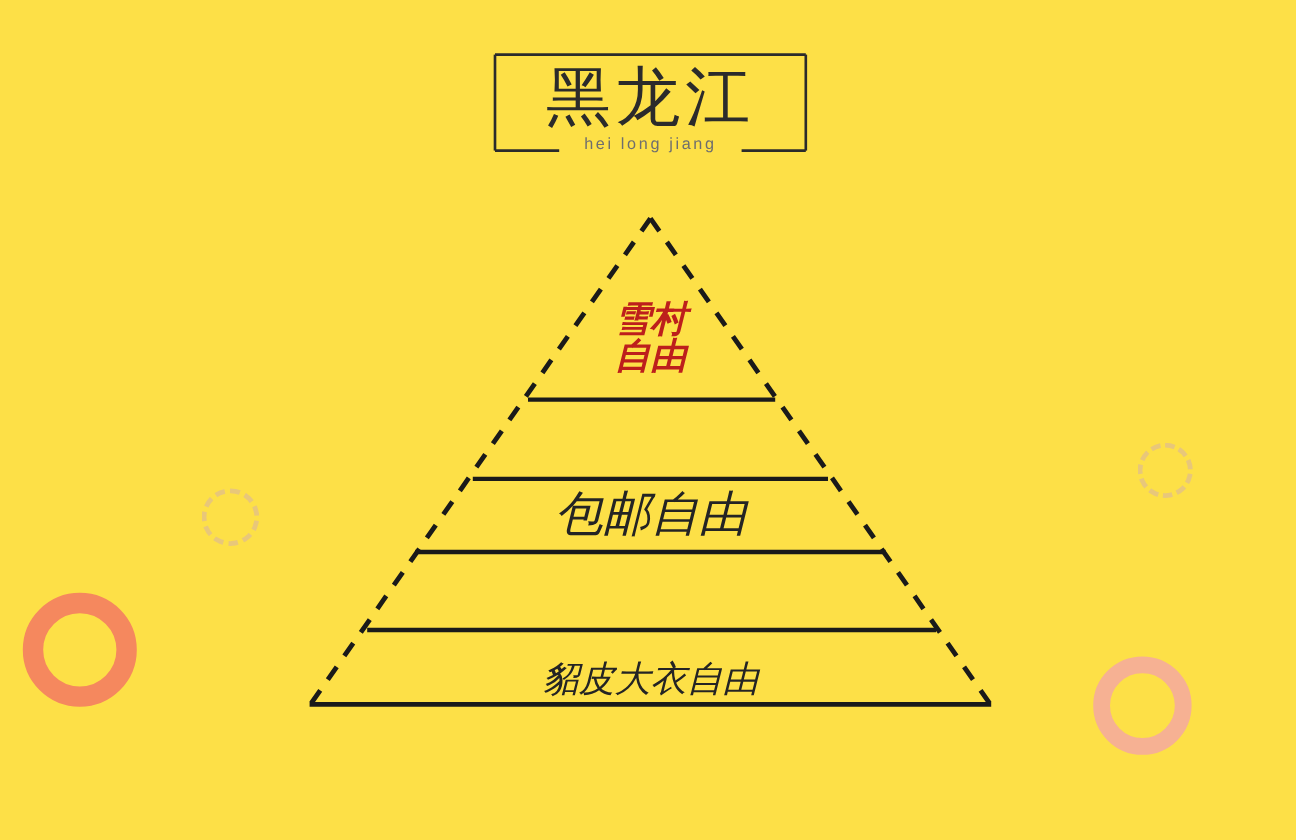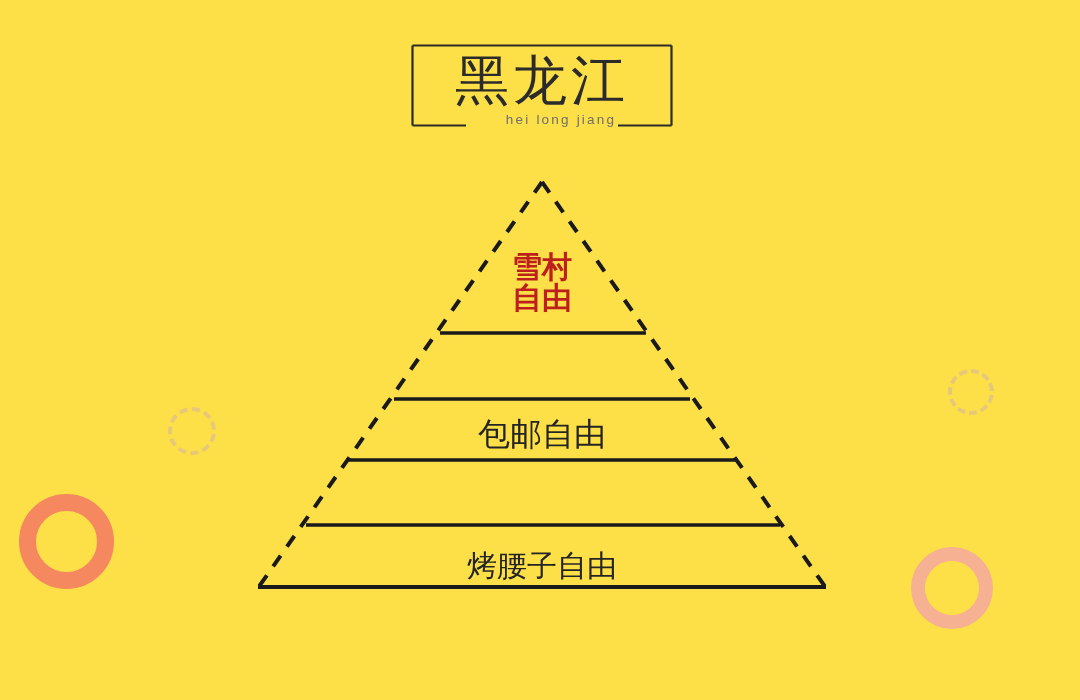--- a/index.html
+++ b/index.html
@@ -56,31 +56,31 @@
     position: absolute;
     left: 0;
     top: 68px;
     width: 262px;
     text-align: center;
     font-size: 13.5px;
     letter-spacing: 2.2px;
     color: #6e6e6e;
     font-family: "Liberation Sans", sans-serif;
     white-space: nowrap;
-    padding-left: 19px;
   }
 
   
   .pyramid {
     position: absolute;
     left: 0;
     top: 0;
     width: 1080px;
     height: 700px;
     pointer-events: none;
+    font-style: italic;
   }
   .pyr-svg {
     position: absolute;
     left: 0;
     top: 0;
   }
 
   .tier-label {
     position: absolute;
     text-align: center;
@@ -142,24 +142,24 @@
       <path d="M346 460 L738 460" stroke="#1a1a1a" stroke-width="3.6" fill="none"></path>
       <path d="M306 525 L780 525" stroke="#1a1a1a" stroke-width="3.6" fill="none"></path>
     </svg>
 
     <div class="tier-label apex" style="left:442px; top:252px; width:200px; font-size:30px;">
       <div>雪村</div>
       <div>自由</div>
     </div>
 
 
-    <div class="tier-label" style="left:342px; top:413px; width:400px; font-size:32px;">包邮自由</div>
+    <div class="tier-label" style="left:342px; top:401px; width:400px; font-size:40px;">包邮自由</div>
 
 
-    <div class="tier-label" style="left:256px; top:546px; width:572px; font-size:30px;">烤腰子自由</div>
+    <div class="tier-label" style="left:256px; top:546px; width:572px; font-size:30px;">貂皮大衣自由</div>
   </div>
 
   <div class="deco ring-solid" style="left:19px; top:494px; width:61px; height:61px; border:17px solid #f5885e;"></div>
 
   <div class="deco ring-solid" style="left:911px; top:547px; width:54px; height:54px; border:14px solid #f6b193;"></div>
 
   <div class="deco ring-dashed" style="left:168px; top:407px; width:40px; height:40px; border:4px dashed #e8c77a;"></div>
 
   <div class="deco ring-dashed" style="left:948px; top:369px; width:38px; height:38px; border:4px dashed #e8c77a;"></div>
 

